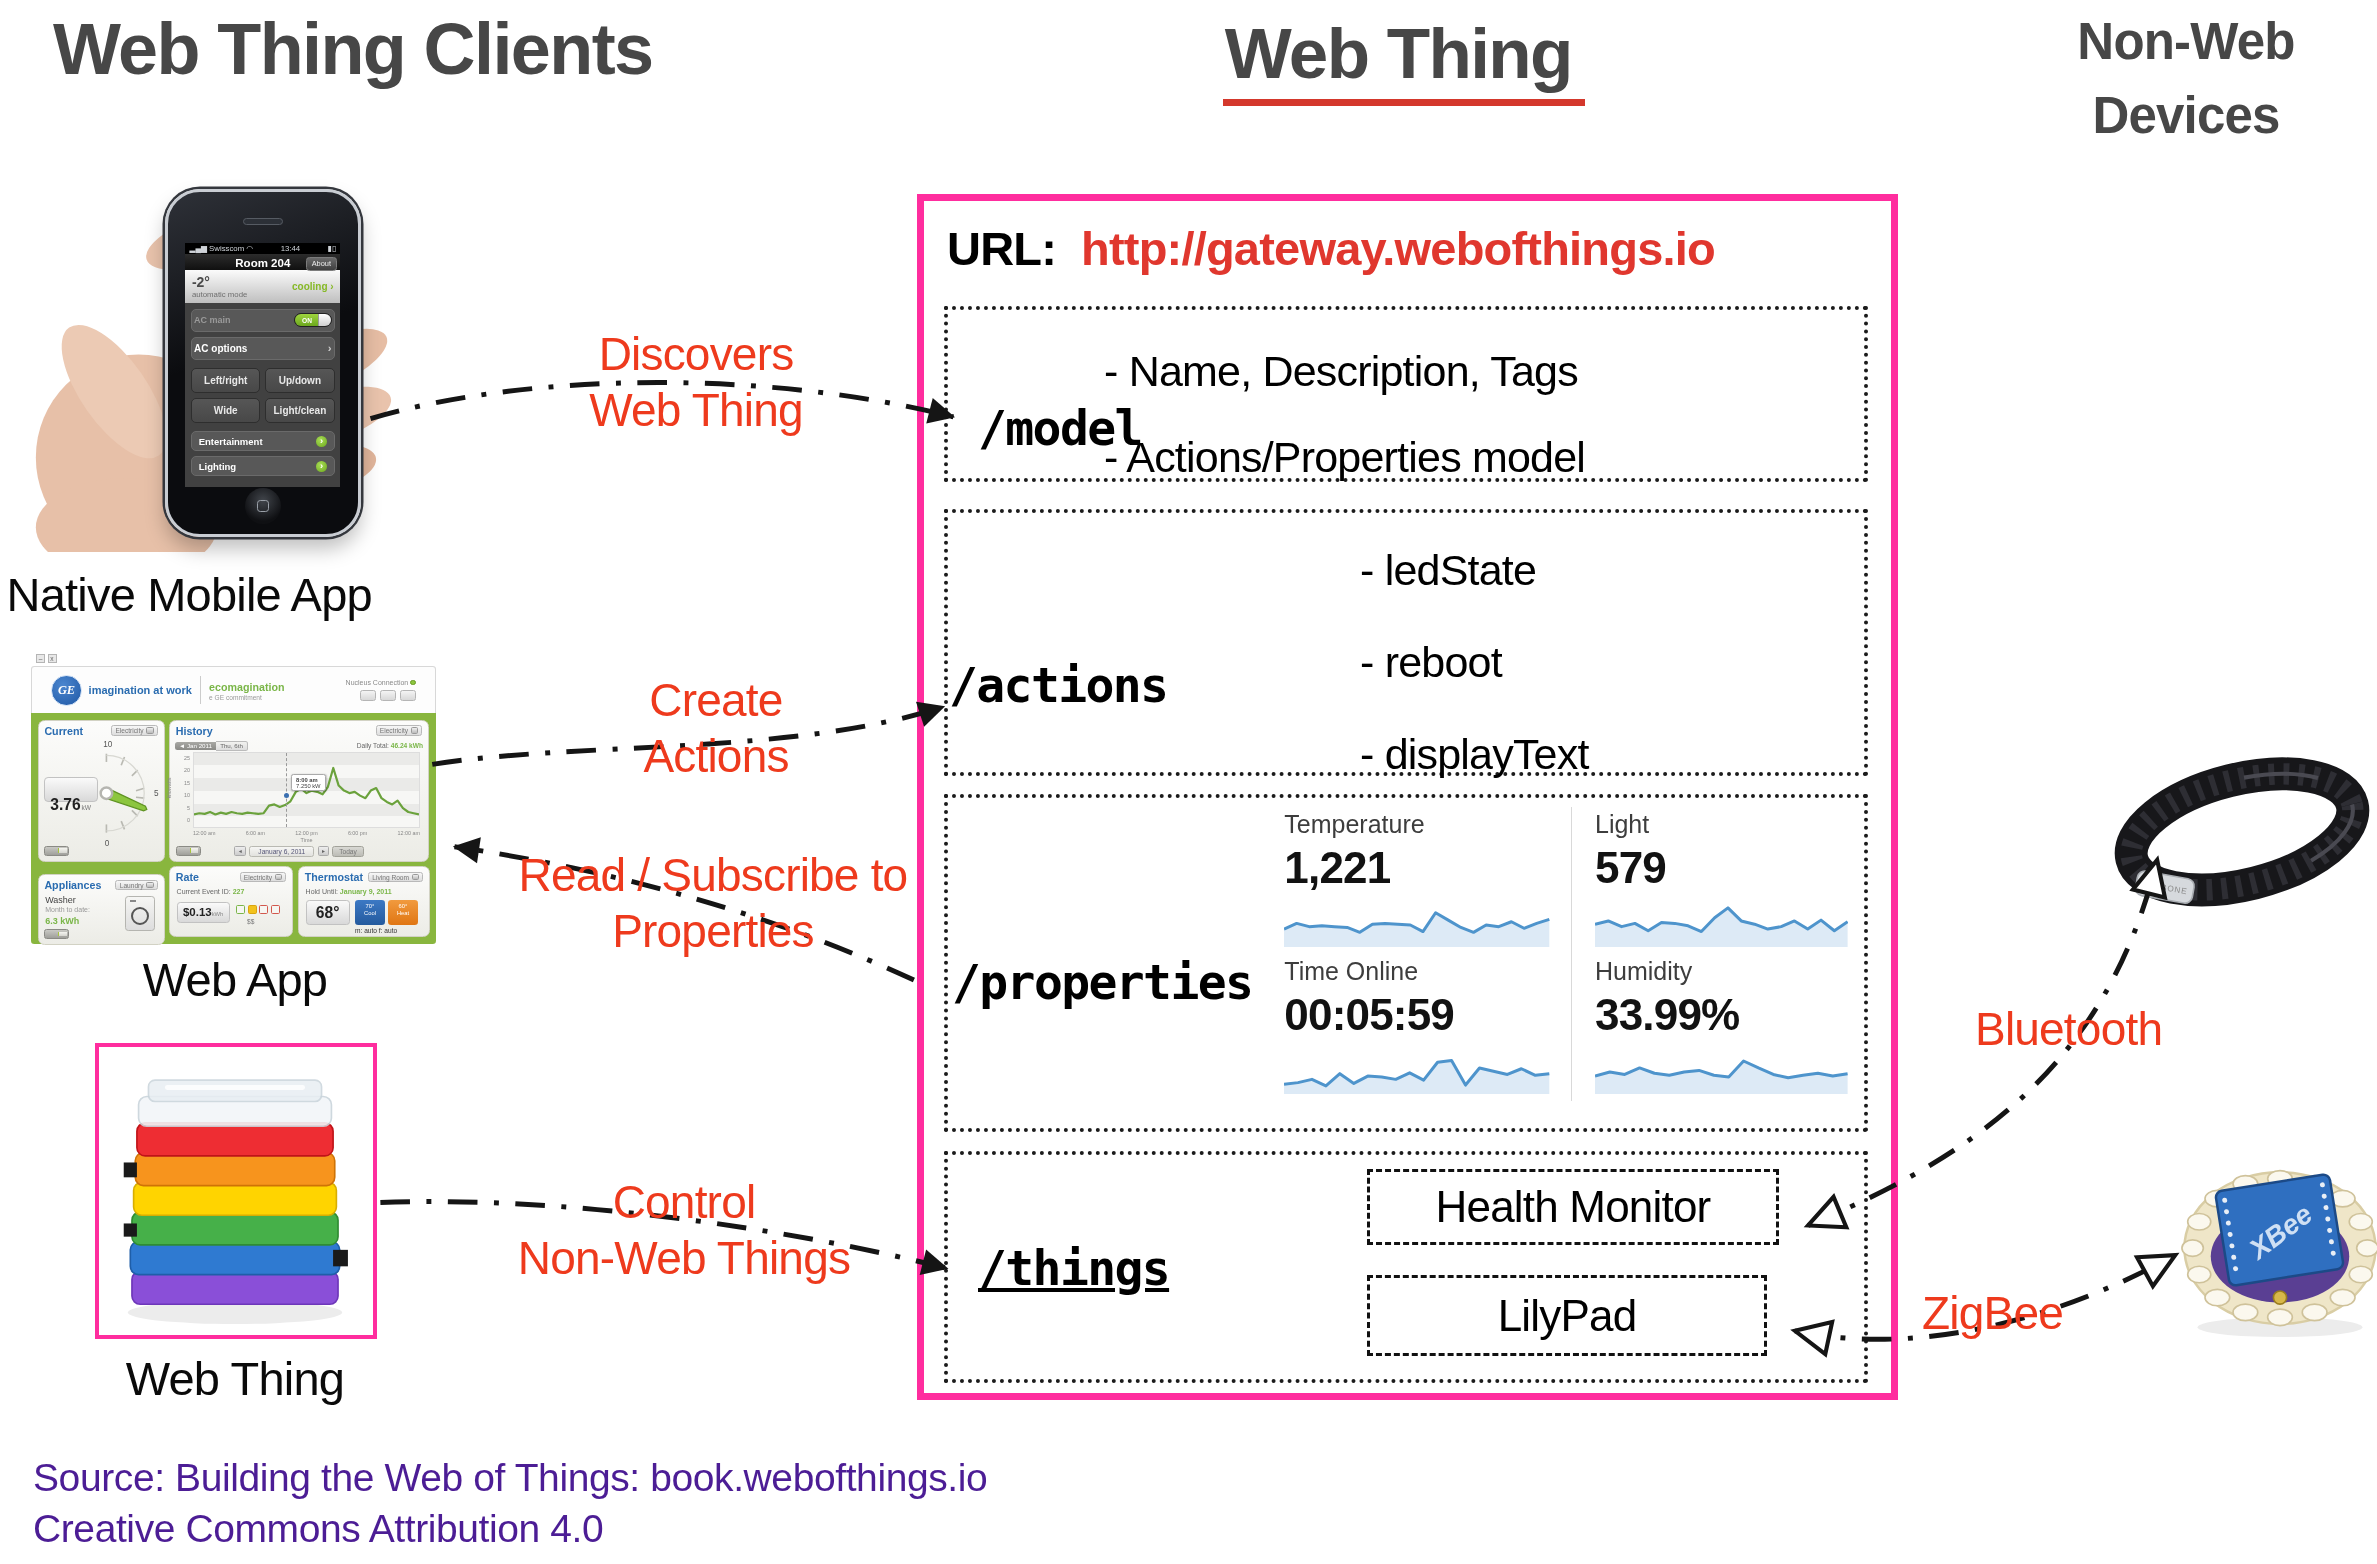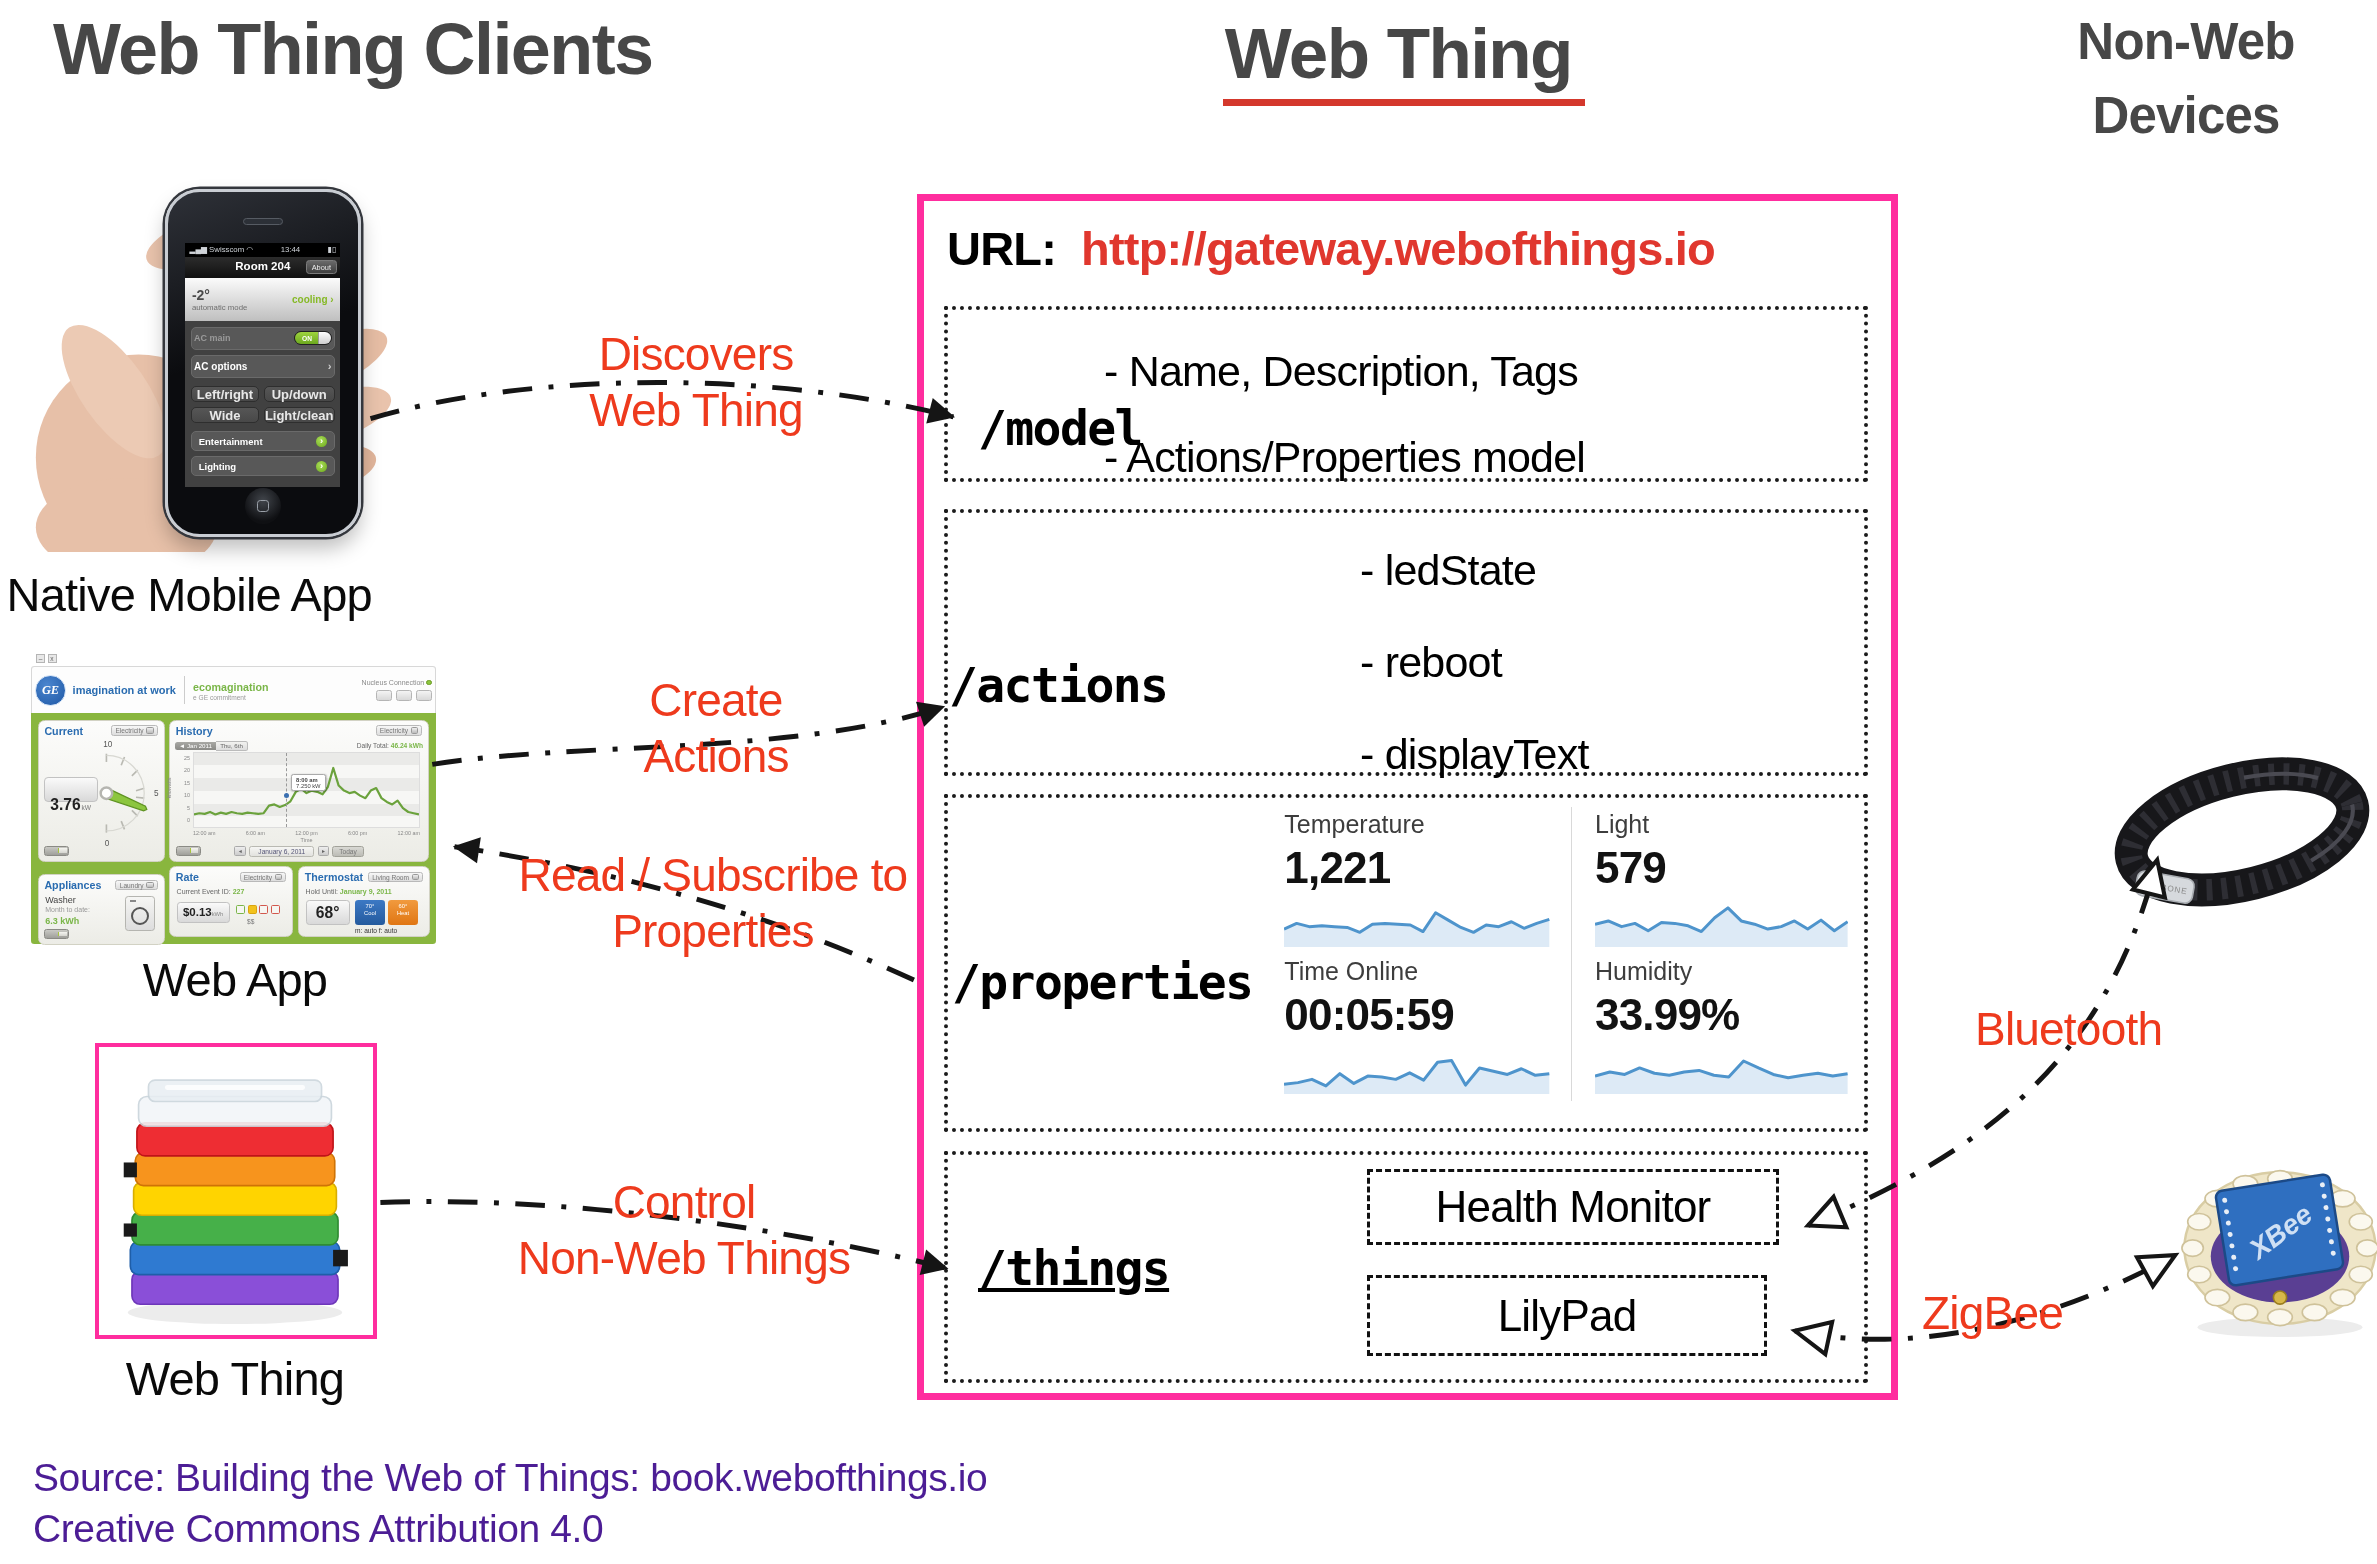--- a/index.html
+++ b/index.html
@@ -87,30 +87,30 @@
   .p-cooling { color:#86b927; font-size:10px; font-weight:bold; }
   .p-body { flex:1; padding:5.8px; }
   .p-row { height:23px; background:#585858; border:0.8px solid #6a6a6a; border-radius:5px; margin-bottom:5px; display:flex; align-items:center; justify-content:space-between; padding:0 2px; }
   .p-row .dim { color:#9a9a9a; font-size:9px; font-weight:bold; }
   .p-row .lit { color:#fff; font-size:10px; font-weight:bold; }
   .p-row .chev { color:#ccc; font-size:11.5px; font-weight:bold; }
   .p-toggle { width:38px; height:14px; border-radius:7.4px; background:#2f2f2f; position:relative; overflow:hidden; border:0.8px solid #222; }
   .p-toggle .on { position:absolute; left:0; top:0; bottom:0; width:25px; background:linear-gradient(#9ed43e,#6ca81e); color:#fff; font-size:6.6px; font-weight:bold; text-align:center; line-height:13px; }
   .p-toggle .knob { position:absolute; right:0; top:0; bottom:0; width:13px; background:linear-gradient(#fff,#cfcfcf); border-left:0.8px solid #999; }
   .p-grid { display:grid; grid-template-columns:1fr 1fr; gap:5px; margin:8.2px 0; }
-  .p-btn { height:16px; background:linear-gradient(#565656,#484848); border:0.8px solid #2e2e2e; border-radius:5px; color:#e8e8e8; font-size:13px; font-weight:bold; display:flex; align-items:center; justify-content:center; }
+  .p-btn { height:25px; background:linear-gradient(#565656,#484848); border:0.8px solid #2e2e2e; border-radius:5px; color:#e8e8e8; font-size:10px; font-weight:bold; display:flex; align-items:center; justify-content:center; }
   .p-item { height:20px; background:#585858; border:0.8px solid #6a6a6a; border-radius:5px; margin-bottom:5px; display:flex; align-items:center; justify-content:space-between; padding:0 6.6px; }
   .p-item span { color:#fff; font-size:9.5px; font-weight:bold; }
   .g-dot { width:10.7px; height:10.7px; border-radius:50%; background:radial-gradient(circle at 40% 35%,#a8dd55,#6ca81e); color:#fff; font-size:7.4px; text-align:center; line-height:10px; }
 
   
   .webapp { position:absolute; left:31px; top:654px; width:405px; height:290px; z-index:2; }
   .wa-winbtns { position:absolute; left:5px; top:0; display:flex; gap:2.5px; }
   .wa-winbtns i { width:9px; height:9px; background:#e8e8e8; border:0.8px solid #b5b5b5; font-size:6.6px; line-height:7.4px; text-align:center; color:#666; font-style:normal; }
-  .wa-titlebar { position:absolute; left:0; top:12.4px; width:100%; height:47px; background:#fdfdfd; border:0.8px solid #d8d8d8; border-bottom:none; border-radius:3.3px 3.3px 0 0; display:flex; align-items:center; padding:0 3px; }
+  .wa-titlebar { position:absolute; left:0; top:12.4px; width:100%; height:47px; background:#fdfdfd; border:0.8px solid #d8d8d8; border-bottom:none; border-radius:3.3px 3.3px 0 0; display:flex; align-items:center; padding:0 19px; }
   .ge-logo { width:31px; height:31px; border-radius:50%; background:radial-gradient(circle at 38% 32%,#4b86cf,#1f58a5); color:#fff; font-family:"Liberation Serif",serif; font-style:italic; font-weight:bold; font-size:12.4px; display:flex; align-items:center; justify-content:center; border:1.6px solid #cfe0f5; }
   .wa-brand { color:#2a6cb0; font-size:11px; margin-left:6.6px; font-weight:bold; }
   .wa-div { width:0.8px; height:28px; background:#ccc; margin:0 8.2px; }
   .wa-eco b { color:#7ab648; font-size:10.7px; }
   .wa-eco div { color:#9a9a9a; font-size:6.6px; }
   .wa-right { margin-left:auto; text-align:right; }
   .wa-conn { font-size:7px; color:#8a8a8a; }
   .wa-conn i { display:inline-block; width:5.8px; height:5.8px; border-radius:50%; background:#8cc63e; border:0.8px solid #6a9a23; font-style:normal; }
   .wa-pills { display:flex; gap:3.3px; justify-content:flex-end; margin-top:3.3px; }
   .wa-pills i { width:16.5px; height:11.5px; background:linear-gradient(#f4f4f4,#d8d8d8); border:0.8px solid #b5b5b5; border-radius:2.5px; }

